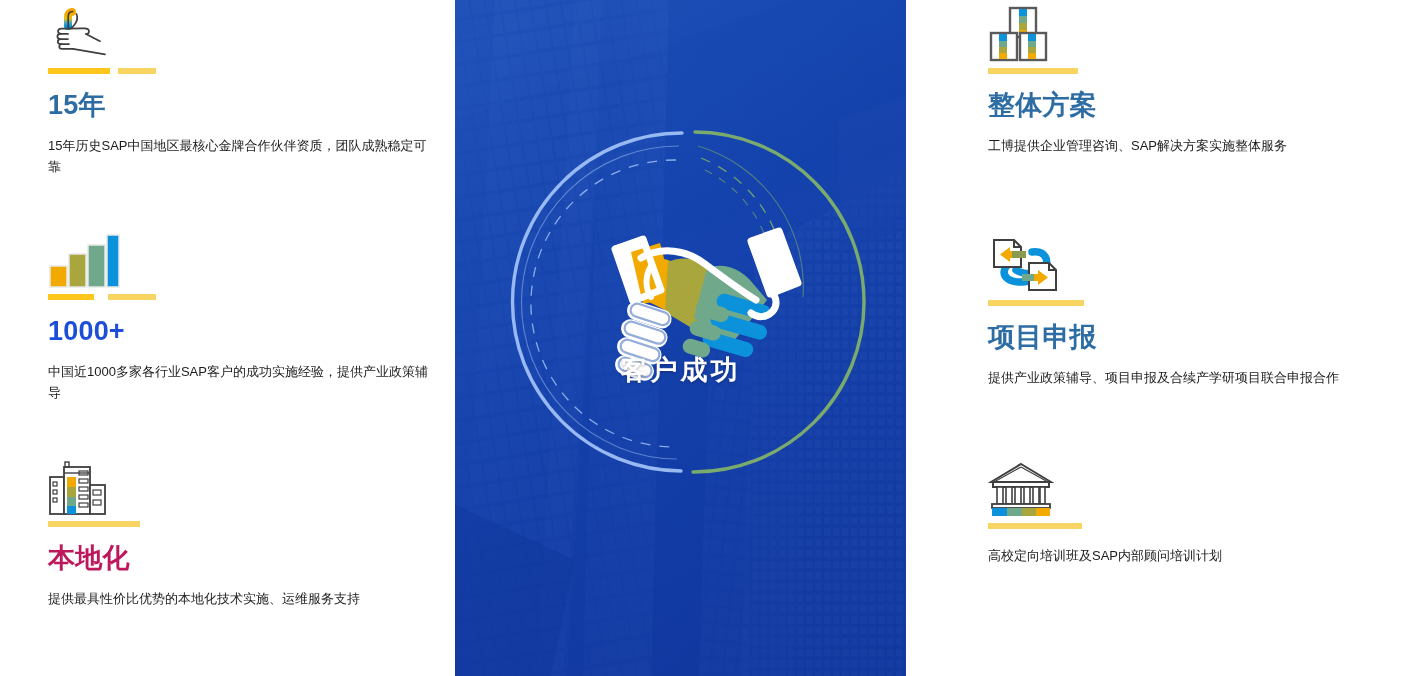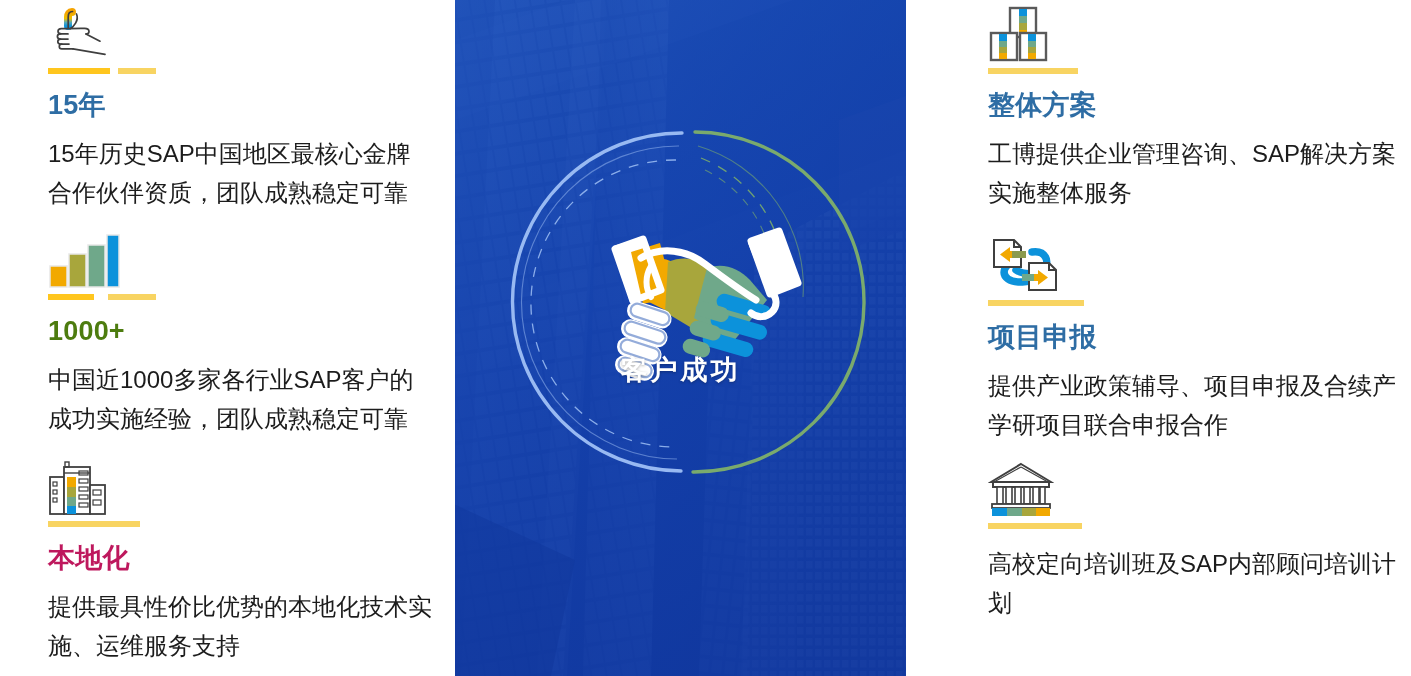--- a/index.html
+++ b/index.html
@@ -69,21 +69,21 @@
   .f-title {
     font-size: 27px;
     font-weight: bold;
     line-height: 1.15;
     letter-spacing: 0.2px;
     margin: 0 0 14px 0;
     white-space: nowrap;
   }
   
   .f-desc {
-    font-size: 24px;
+    font-size: 13px;
     line-height: 1.62;
     margin: 0;
     color: #1c1c1c;
     max-width: 385px;
   }
   .col-right .f-desc { max-width: 420px; }
 
   
   .hero {
     position: absolute;
@@ -175,22 +175,22 @@
           <rect x="21" y="20" width="17" height="33" fill="#A8A63C" stroke="#e7e7e7" stroke-width="1.5"></rect>
           <rect x="40" y="11" width="17" height="42" fill="#6FA88A" stroke="#e7e7e7" stroke-width="1.5"></rect>
           <rect x="59" y="1" width="12" height="52" fill="#0C92DB" stroke="#e7e7e7" stroke-width="1.5"></rect>
         </svg>
       </div>
       <div class="rule">
         <span class="seg" style="width:46px;background:#FFC61E"></span>
         <span class="seg" style="width:14px;background:#ffffff"></span>
         <span class="seg" style="width:48px;background:#F8D462"></span>
       </div>
-      <h2 class="f-title" style="color:#4d7c0f">1000+</h2>
-      <p class="f-desc">中国近1000多家各行业SAP客户的成功实施经验，团队成熟稳定可靠</p>
+      <h2 class="f-title" style="color:#1d4ed8">1000+</h2>
+      <p class="f-desc">中国近1000多家各行业SAP客户的成功实施经验，提供产业政策辅导</p>
     </div>
 
     <div class="feature f2">
       <div class="icon-box">
         <svg width="62" height="54" viewBox="0 0 62 54">
 
           <rect x="2" y="16" width="14" height="37" fill="#ffffff" stroke="#3f3f3f" stroke-width="1.8"></rect>
           <rect x="5" y="21" width="4" height="4" fill="none" stroke="#3f3f3f" stroke-width="1.2"></rect>
           <rect x="5" y="29" width="4" height="4" fill="none" stroke="#3f3f3f" stroke-width="1.2"></rect>
           <rect x="5" y="37" width="4" height="4" fill="none" stroke="#3f3f3f" stroke-width="1.2"></rect>

